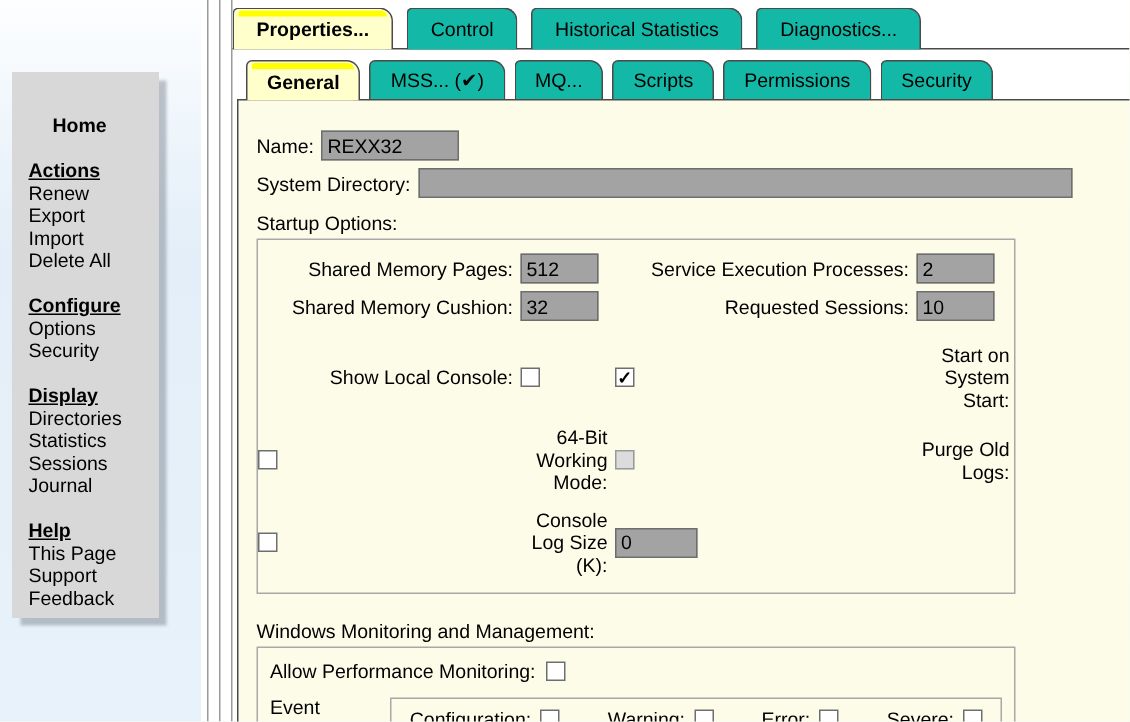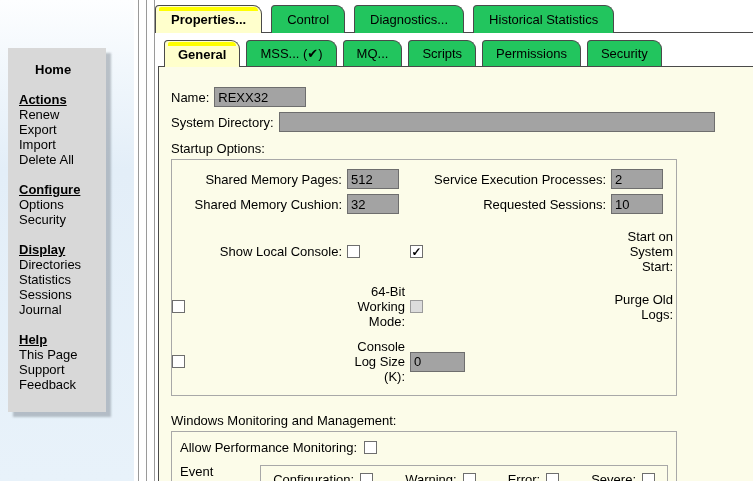--- a/index.html
+++ b/index.html
@@ -22,27 +22,27 @@
   .frame-line{position:absolute;top:0;height:481px;width:1px;background:#9a9a9a;}
   .fl1{left:138px;}.fl2{left:146px;}.fl3{left:154px;}
 
   
   .sidebar{
     position:absolute;left:8px;top:48px;width:98px;height:364px;
     background:var(--sidebar-bg);padding:14px 0 0 11px;
     box-shadow:5px 5px 2px rgba(115,125,135,.45);
   }
   .side-head{font-weight:bold;line-height:15px;margin-top:15px;text-decoration:underline;}
-  .side-head.first{margin-top:0;padding-left:16px;}
+  .side-head.first{margin-top:14px;padding-left:16px;}
   .side-link{display:block;line-height:15px;color:#000;text-decoration:none;cursor:pointer;}
 
   
   .tabs-top{position:absolute;left:155px;top:4px;height:29px;display:flex;gap:9px;align-items:flex-end;white-space:nowrap;z-index:2;}
   .tab{
-    height:28px;display:flex;align-items:center;padding:0 15px;background:#22c55e;
+    height:28px;display:flex;align-items:center;padding:0 15px;background:#14b8a6;
     border:1px solid var(--border-dark);border-bottom:none;border-radius:4px 9px 0 0;
     position:relative;cursor:pointer;
   }
   .tab.active{background:var(--active-tab-bg);font-weight:bold;}
   .tab.active::before{content:"";position:absolute;top:1px;left:3px;right:3px;height:4px;background:var(--accent-yellow);border-radius:3px 6px 0 0;}
   .tabs-top-line{position:absolute;left:155px;top:32px;width:598px;height:1px;background:var(--border-dark);}
   .tabs-sub{position:absolute;left:164px;top:40px;height:27px;display:flex;gap:6px;align-items:flex-start;white-space:nowrap;z-index:3;}
   .tabs-sub .tab{height:26px;padding:0 13px;}
   .tabs-sub .tab.active{height:27px;}
 
@@ -104,22 +104,22 @@
   <a class="side-link">Journal</a>
   <div class="side-head">Help</div>
   <a class="side-link">This Page</a>
   <a class="side-link">Support</a>
   <a class="side-link">Feedback</a>
 </div>
 
 <div class="tabs-top">
   <div class="tab active">Properties...</div>
   <div class="tab">Control</div>
+  <div class="tab">Historical Statistics</div>
   <div class="tab">Diagnostics...</div>
-  <div class="tab">Historical Statistics</div>
 </div>
 <div class="tabs-top-line"></div>
 
 <div class="tabs-sub">
   <div class="tab active">General</div>
   <div class="tab">MSS... (✔)</div>
   <div class="tab">MQ...</div>
   <div class="tab">Scripts</div>
   <div class="tab">Permissions</div>
   <div class="tab">Security</div>

